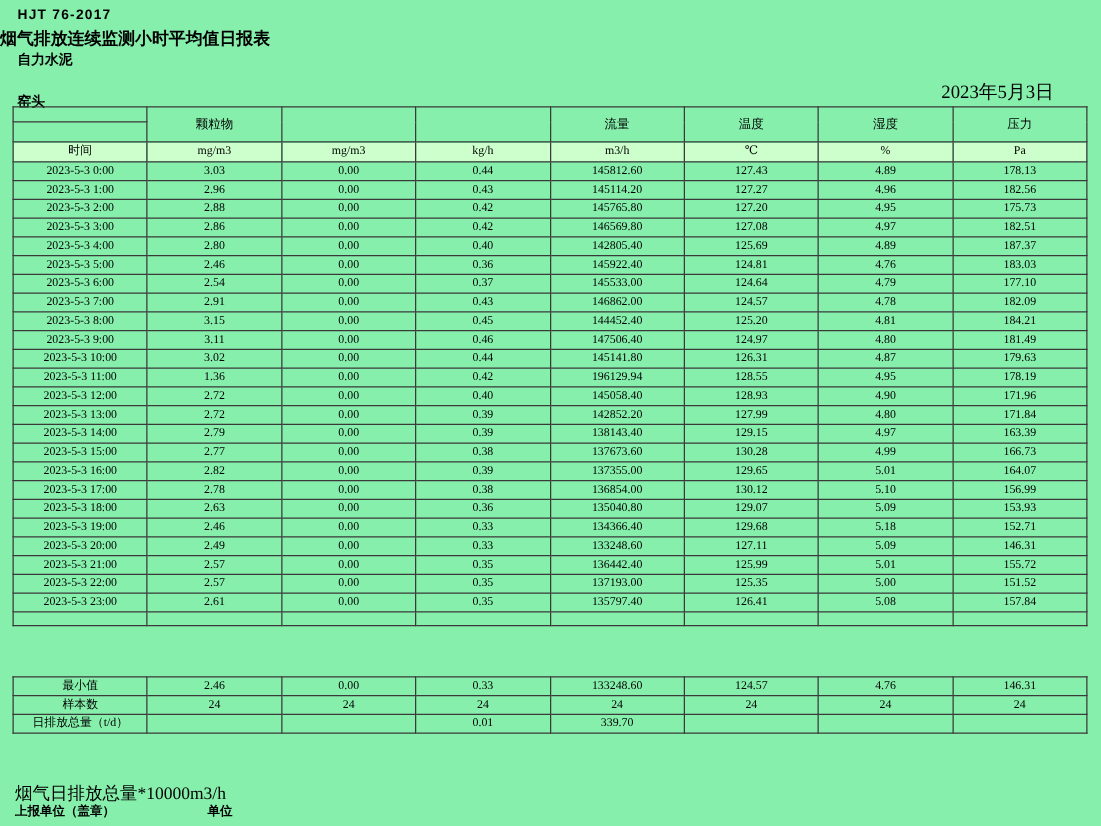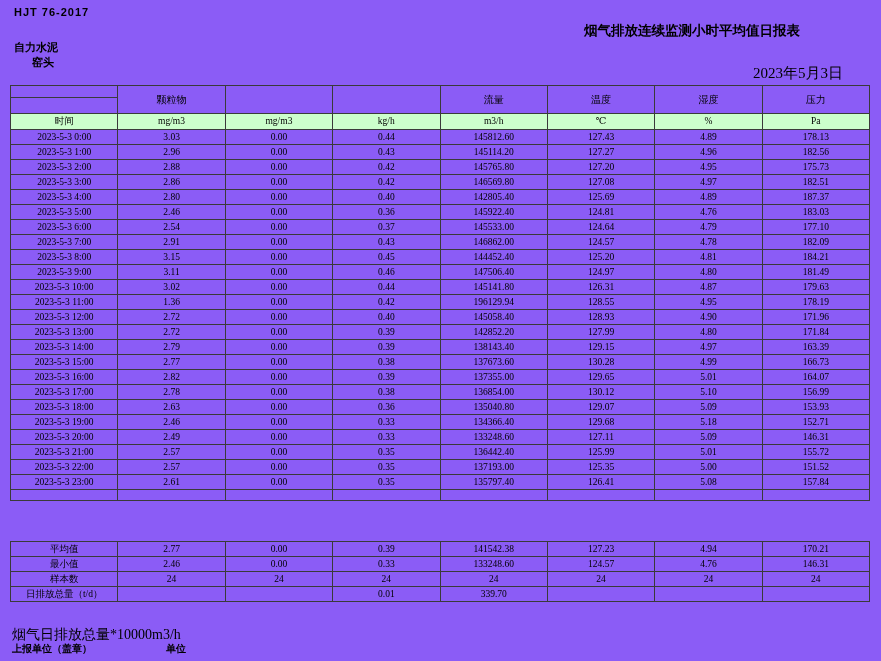--- a/index.html
+++ b/index.html
@@ -1,33 +1,33 @@
 <!DOCTYPE html>
 <html><head>
 <meta charset="utf-8">
 <style>
   * { box-sizing: border-box; }
   html, body { margin: 0; padding: 0; }
   body {
     width: 881px; height: 661px; background: #ffffff; overflow: hidden;
     font-family: "Liberation Serif", "DejaVu Serif", serif; color: #000;
   }
-  .page { position: relative; width: 881px; height: 661px; background: #8b5cf6; }
+  .page { position: relative; width: 881px; height: 661px; background: #86efac; }
 
   .doc-code {
     position: absolute; left: 14px; top: 6px;
     font-weight: bold; font-size: 11px; letter-spacing: 1px;
     font-family: "Liberation Sans", sans-serif;
   }
   .title {
-    position: absolute; left: 0; top: 22px; width: 800px; text-align: right;
+    position: absolute; left: 0; top: 22px; width: 800px; text-align: left;
     font-weight: bold; font-size: 13.5px;
   }
   .company { position: absolute; left: 14px; top: 40px; font-weight: bold; font-size: 11px; }
-  .station { position: absolute; left: 14px; top: 55px; font-weight: bold; font-size: 11px; margin-left: 18px; }
+  .station { position: absolute; left: 14px; top: 74px; font-weight: bold; font-size: 11px; }
   .date { position: absolute; right: 38px; top: 64px; font-size: 15px; }
 
   table.grid {
     position: absolute; left: 10px; width: 860px;
     border-collapse: collapse; table-layout: fixed;
   }
   table.main { top: 85px; }
   table.summary { top: 541px; }
   table.grid td {
     border: 1px solid #3a3a3a;
@@ -355,30 +355,20 @@
         <col style="width:12.5%">
         <col style="width:12.5%">
         <col style="width:12.5%">
       <col style="width:12.5%">
         <col style="width:12.5%">
         <col style="width:12.5%">
         <col style="width:12.5%">
     </colgroup>
     <tbody id="summary-rows">
         <tr>
-          <td>平均值</td>
-          <td>2.77</td>
-          <td>0.00</td>
-          <td>0.39</td>
-          <td>141542.38</td>
-          <td>127.23</td>
-          <td>4.94</td>
-          <td>170.21</td>
-        </tr>
-        <tr>
           <td>最小值</td>
           <td>2.46</td>
           <td>0.00</td>
           <td>0.33</td>
           <td>133248.60</td>
           <td>124.57</td>
           <td>4.76</td>
           <td>146.31</td>
         </tr>
         <tr>

